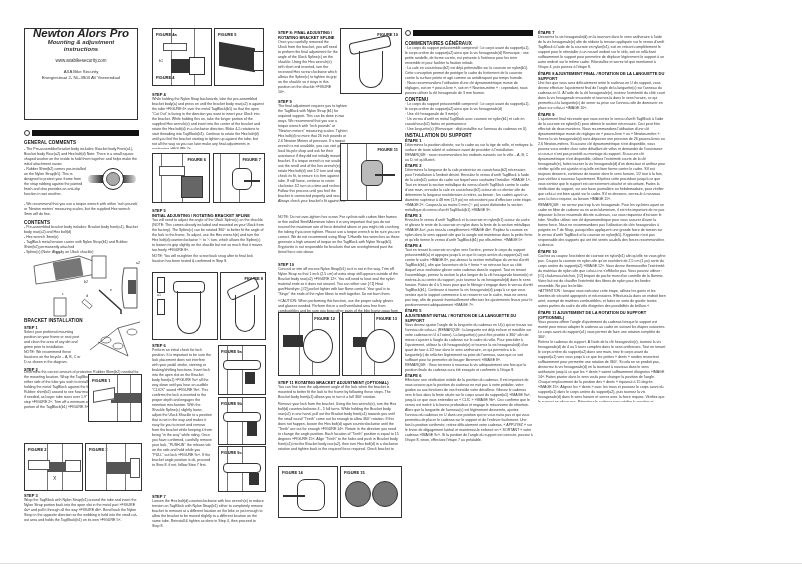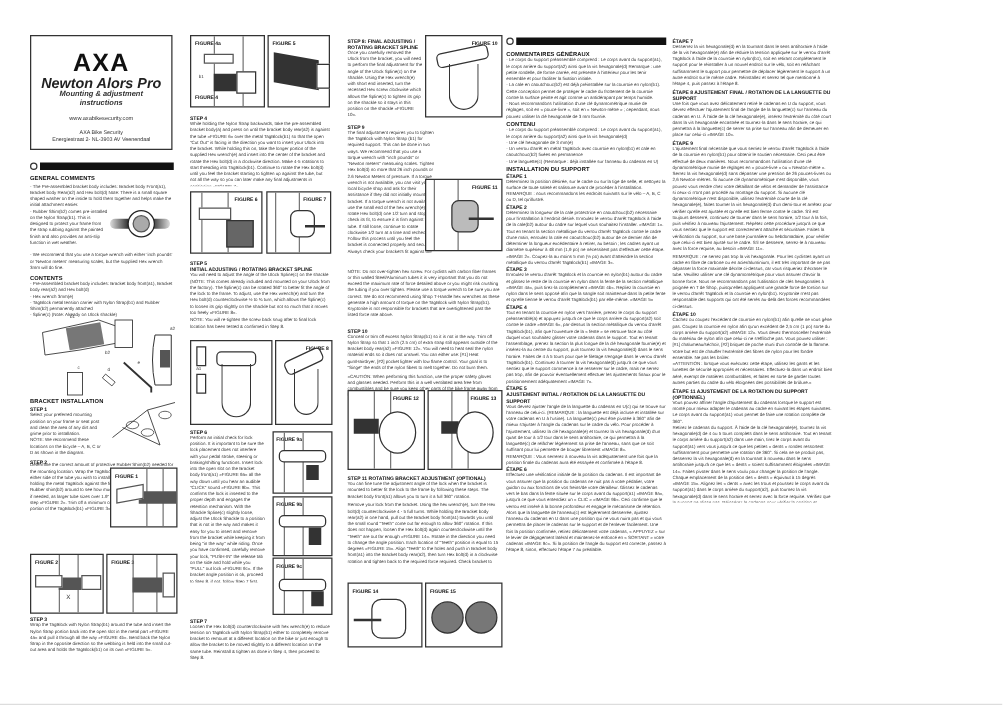--- a/index.html
+++ b/index.html
@@ -13,21 +13,20 @@
   .pole{position:absolute;top:0;bottom:0;border-left:1px solid #777;border-right:1px solid #777;}
   .band{background:#555;}
   .dark{background:#333;}
   .rule{height:6px;background:#111;}
   .flag{width:6px;height:6px;border:1px solid #333;border-radius:50%;box-sizing:border-box;}
 </style>
 </head>
 <body>
 
 <div class="abs" style="left:24px;top:28px;width:112px;height:90px;border:1px solid #333;">
-  <div style="text-align:center;font-size:20px;font-weight:bold;margin-top:11px;letter-spacing:1px;color:#111;">AXA</div>
   <div style="text-align:center;font-size:11.5px;font-style:italic;font-weight:bold;color:#222;margin-top:-2px;">Newton Alors Pro</div>
   <div style="text-align:center;font-size:6px;font-style:italic;font-weight:bold;color:#333;width:80px;margin:0 auto;line-height:7px;">Mounting &amp; adjustment instructions</div>
   <div style="text-align:center;font-size:4.5px;color:#333;margin-top:5px;">www.axabikesecurity.com</div>
   <div style="text-align:center;font-size:4.3px;color:#333;margin-top:6px;">AXA Bike Security</div>
   <div style="text-align:center;font-size:4.3px;color:#333;margin-top:1px;">Energiestraat 2- NL-3903 AV Veenendaal</div>
 </div>
 
 <div class="abs" style="left:24px;top:130px;width:115px;display:flex;align-items:center;gap:2px;">
   <span class="flag"></span>
   <div class="rule" style="flex:1;"></div>

